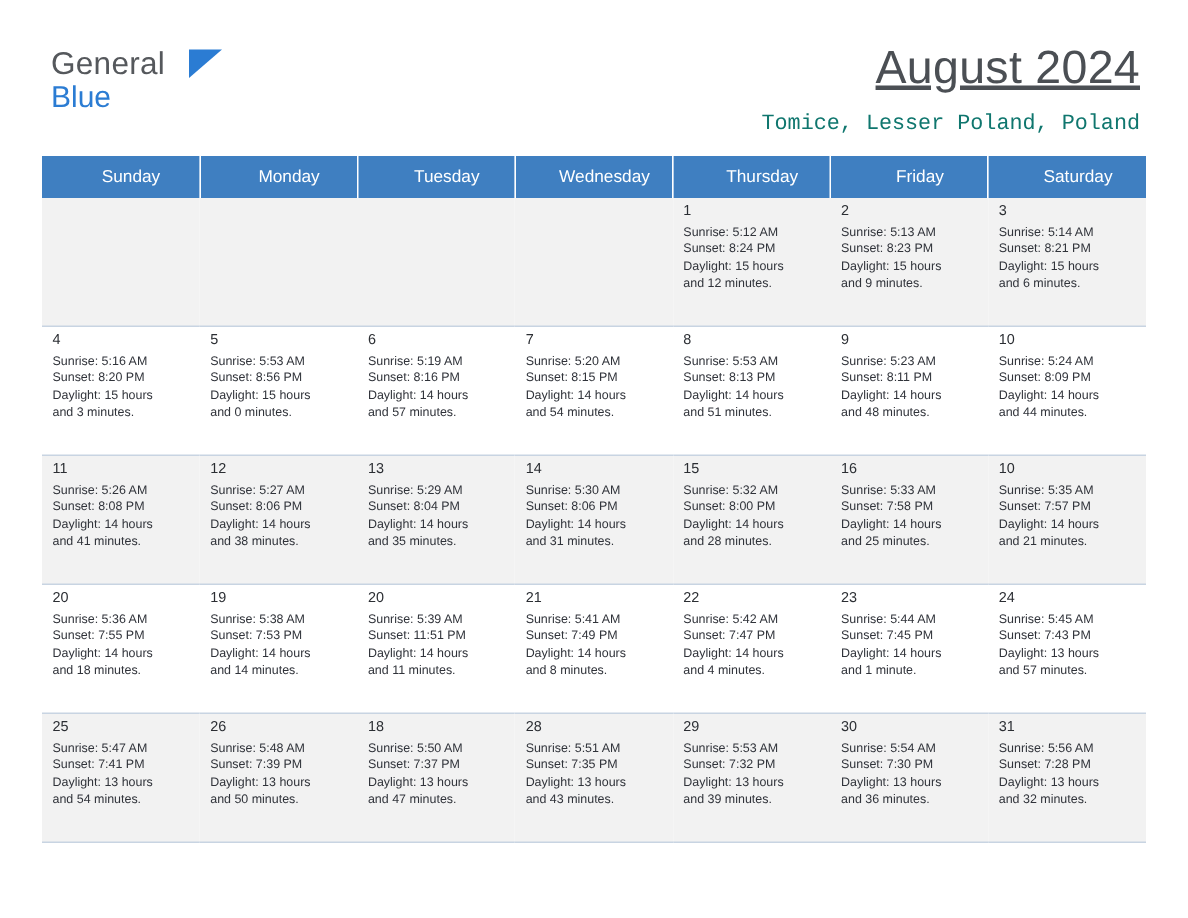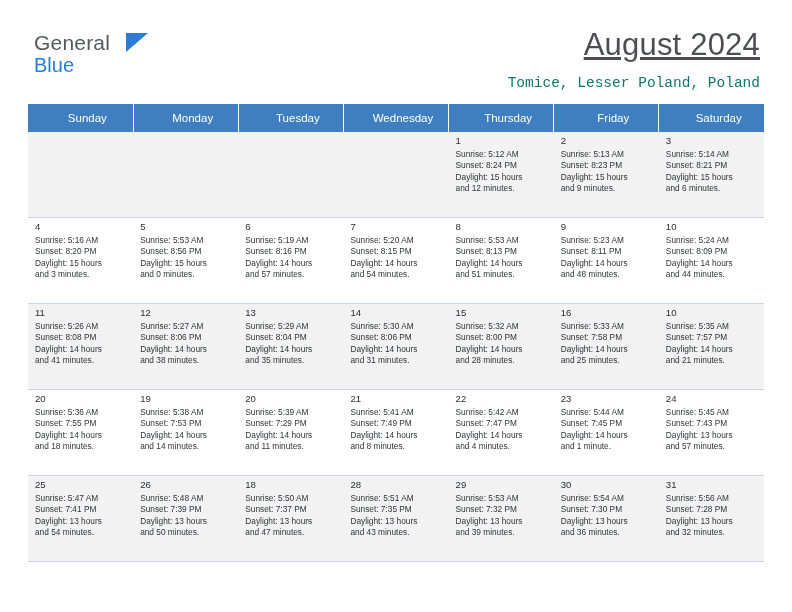--- a/index.html
+++ b/index.html
@@ -319,21 +319,21 @@
               <div>Sunrise: 5:38 AM</div>
               <div>Sunset: 7:53 PM</div>
               <div>Daylight: 14 hours</div>
               <div>and 14 minutes.</div>
             </div>
           </td>
           <td>
             <span class="daynum">20</span>
             <div class="info">
               <div>Sunrise: 5:39 AM</div>
-              <div>Sunset: 7:29 PM</div>
+              <div>Sunset: 11:51 PM</div>
               <div>Daylight: 14 hours</div>
               <div>and 11 minutes.</div>
             </div>
           </td>
           <td>
             <span class="daynum">21</span>
             <div class="info">
               <div>Sunrise: 5:41 AM</div>
               <div>Sunset: 7:49 PM</div>
               <div>Daylight: 14 hours</div>

